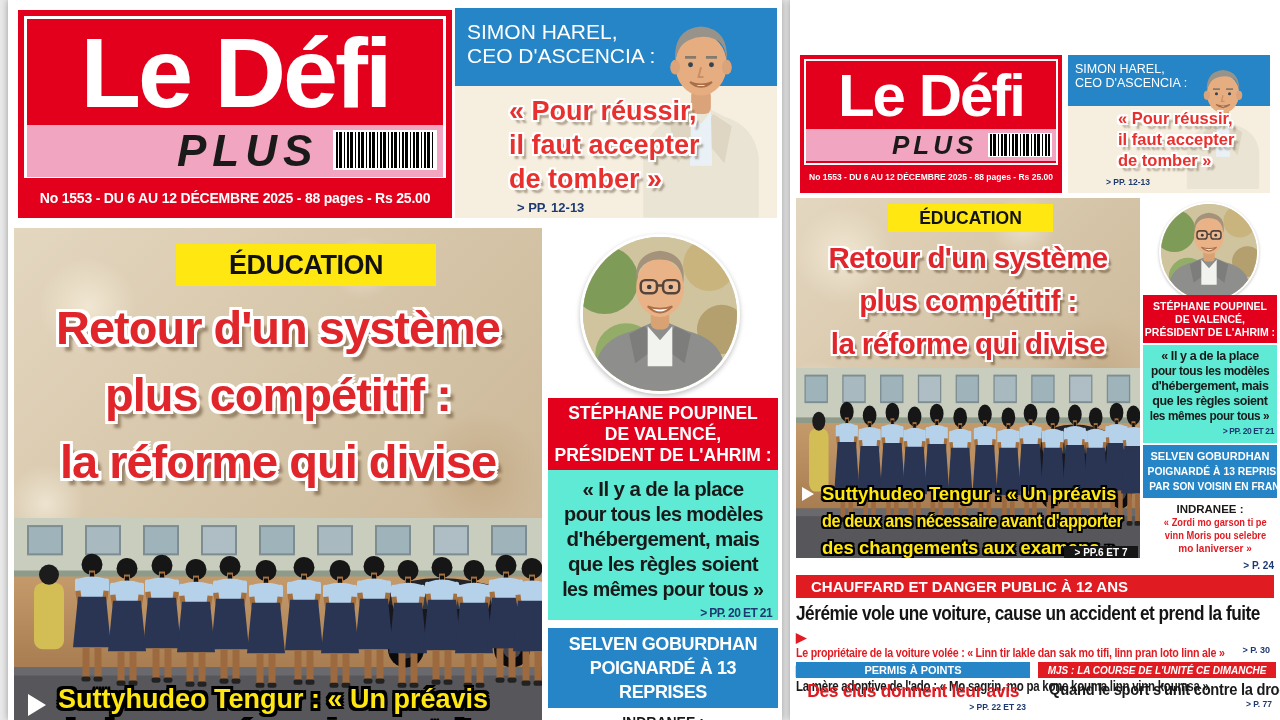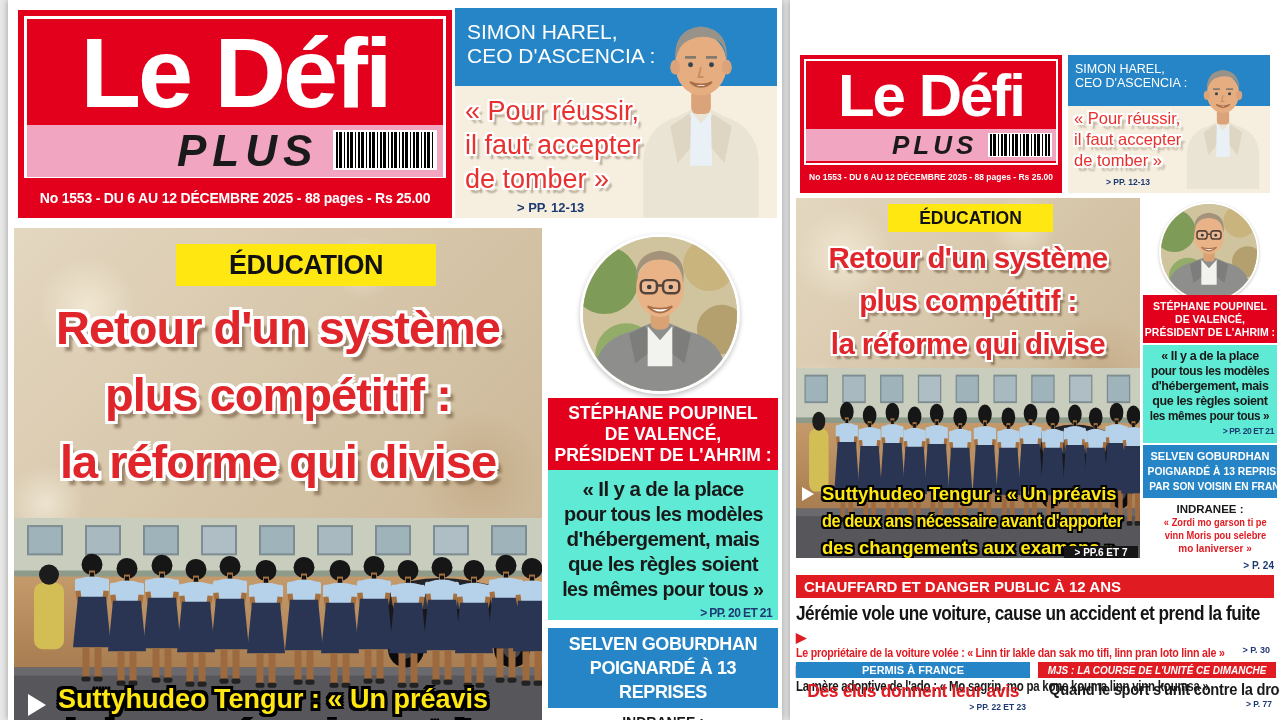--- a/index.html
+++ b/index.html
@@ -30,23 +30,23 @@
   .redbanner { background:#e11b22; color:#fff; font-weight:bold; }
   .yellowbanner { background:#ffe712; color:#111; font-weight:bold; text-align:center; }
   .quote-block { background:#5eead4; color:#191919; font-weight:bold; text-align:center; }
   .navyref { color:#1e3a72; font-weight:bold; }
   .ppbox { background:#161616; color:#fff; font-weight:bold; text-align:center; }
 
   
   .red-big { color:#e0252b; font-weight:bold; text-align:center;
     text-shadow:-3px -3px 0 #fff,0 -3px 0 #fff,3px -3px 0 #fff,-3px 0 0 #fff,3px 0 0 #fff,
                 -3px 3px 0 #fff,0 3px 0 #fff,3px 3px 0 #fff,6px 7px 3px rgba(70,45,20,.45); }
-  .red-mid { color:#e8312e; font-weight:normal;
+  .red-mid { color:#e8312e; font-weight:bold;
     text-shadow:-2px -2px 0 #fff,0 -2px 0 #fff,2px -2px 0 #fff,-2px 0 0 #fff,2px 0 0 #fff,
-                -2px 2px 0 #fff,0 2px 0 #fff,2px 2px 0 #fff,4px 5px 2px rgba(70,45,20,.4); }
+                -2px 2px 0 #fff,0 2px 0 #fff,2px 2px 0 #fff,4px 5px 2px rgba(70,45,20,.4);margin-left:44px; }
   .yellow-out-l { color:#ffe712; font-weight:bold;
     text-shadow:-3px -3px 0 #000,0 -3px 0 #000,3px -3px 0 #000,-3px 0 0 #000,3px 0 0 #000,
                 -3px 3px 0 #000,0 3px 0 #000,3px 3px 0 #000; }
   .yellow-out-s { color:#ffe712; font-weight:bold;
     text-shadow:-2px -2px 0 #000,0 -2px 0 #000,2px -2px 0 #000,-2px 0 0 #000,2px 0 0 #000,
                 -2px 2px 0 #000,0 2px 0 #000,2px 2px 0 #000; }
 
   .harel-box { background:linear-gradient(180deg,#2585c6 0 37%,#f6efe0 37% 100%); overflow:hidden; }
   .harel-kicker { color:#fff; font-weight:normal; line-height:1.12; }
   .story { background:
@@ -321,29 +321,29 @@
       <div class="b center abs" style="left:0; top:305px; width:134px; font-size:11.5px; color:#191919;">INDRANEE :</div>
       <div class="b center abs" style="left:5px; top:318px; width:134px; font-size:10px; line-height:13px; color:#e11b22;">
         <div class="nwc" style="transform:scaleX(.93)">« Zordi mo garson ti pe</div>
         <div class="nwc" style="transform:scaleX(.93)">vinn Moris pou selebre</div>
         <div class="nwc">mo laniverser »</div>
       </div>
       <div class="abs navyref" style="right:3px; top:362px; font-size:10px;">&gt; P. 24</div>
     </div>
 
     <div class="abs" style="left:6px; top:575px; width:478px; height:82px;">
-      <div class="redbanner" style="height:23px; font-size:15px; line-height:23px; padding-left:8px;">CHAUFFARD ET DANGER PUBLIC À 12 ANS</div>
+      <div class="redbanner" style="height:23px; font-size:15px; line-height:23px; padding-left:15px;">CHAUFFARD ET DANGER PUBLIC À 12 ANS</div>
       <div class="b" style="color:#151515; font-size:21px; margin-top:3px;"><span class="nw" style="transform:scaleX(.82); letter-spacing:-0.6px;">Jérémie vole une voiture, cause un accident et prend la fuite</span></div>
       <div class="b" style="color:#e11b22; font-size:13.5px; margin-top:4px;"><span class="bullet-arrow">▶ </span><span class="nw" style="transform:scaleX(.79); letter-spacing:-0.3px;">Le propriétaire de la voiture volée : « Linn tir lakle dan sak mo tifi, linn pran loto linn ale »</span></div>
       <div class="b" style="color:#1a1a1a; font-size:14px; margin-top:2px;"><span class="bullet-arrow">▶ </span><span class="nw" style="transform:scaleX(.82); letter-spacing:-0.3px;">La mère adoptive de l'ado : « Mo sagrin, mo pa kone kouma linn vinn koumsa »</span></div>
       <div class="abs navyref" style="right:4px; top:70px; font-size:9px;">&gt; P. 30</div>
     </div>
 
     <div class="abs" style="left:6px; top:662px; width:234px; height:50px;">
-      <div class="bluebox" style="height:16px; font-size:11px; line-height:16px;">PERMIS À FRANCE</div>
+      <div class="bluebox" style="height:16px; font-size:11px; line-height:16px;">PERMIS À POINTS</div>
       <div class="b center" style="color:#e11b22; font-size:19px; margin-top:2px;"><span class="nwc" style="transform:scaleX(.92); letter-spacing:-0.4px;">Des élus donnent leur avis</span></div>
       <div class="navyref" style="font-size:8.5px; text-align:right; padding-right:4px;">&gt; PP. 22 ET 23</div>
     </div>
     <div class="abs" style="left:248px; top:662px; width:238px; height:50px;">
       <div class="redbanner center" style="height:16px; font-size:10.5px; line-height:16px;font-style:italic;"><span class="nwc" style="transform:scaleX(.95)">MJS : LA COURSE DE L'UNITÉ CE DIMANCHE</span></div>
       <div class="b center" style="color:#1a1a1a; font-size:16px; margin-top:3px;"><span class="nwc" style="transform:scaleX(.92); letter-spacing:-0.3px;">Quand le sport s'unit contre la drogue</span></div>
       <div class="navyref" style="font-size:8.5px; text-align:right; padding-right:4px;">&gt; P. 77</div>
     </div>
   </section>
 </div>

